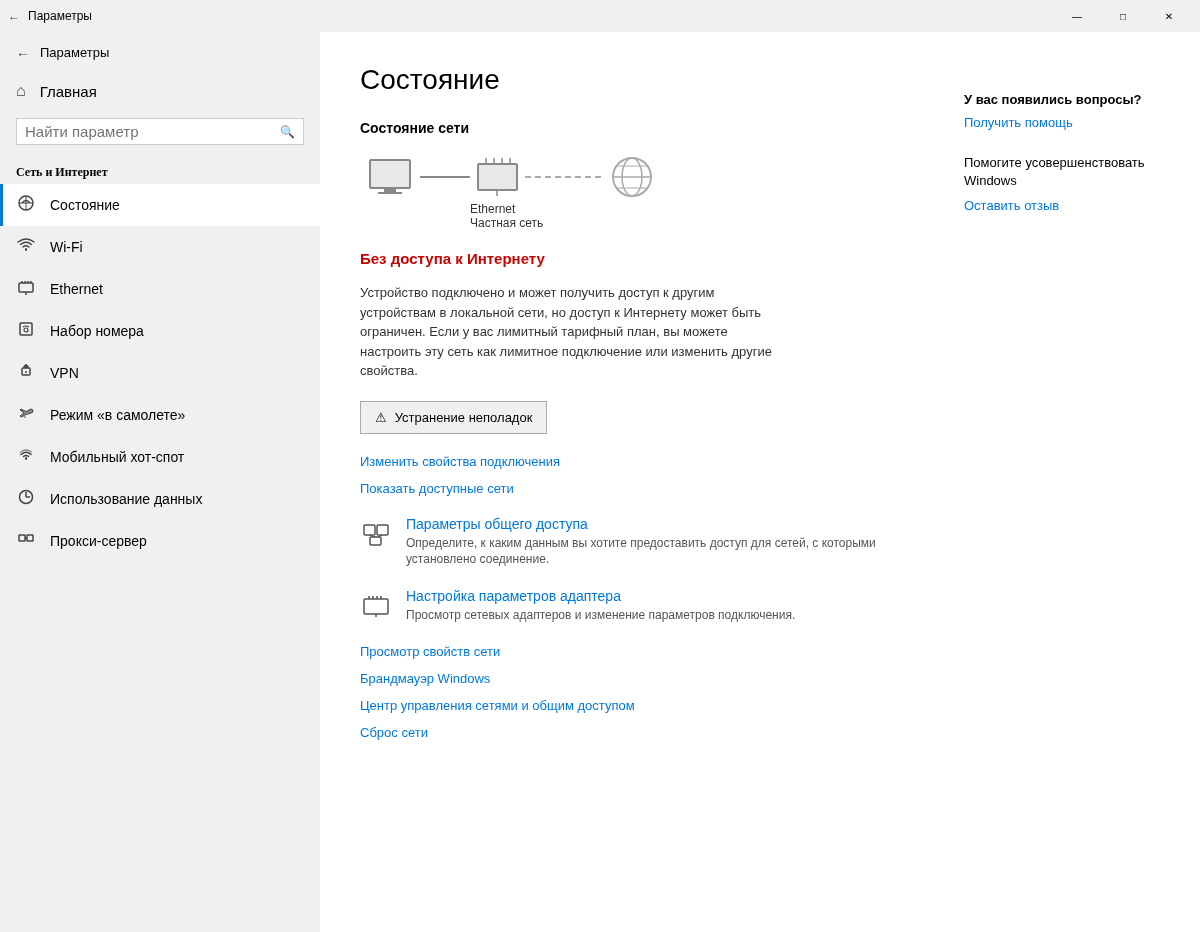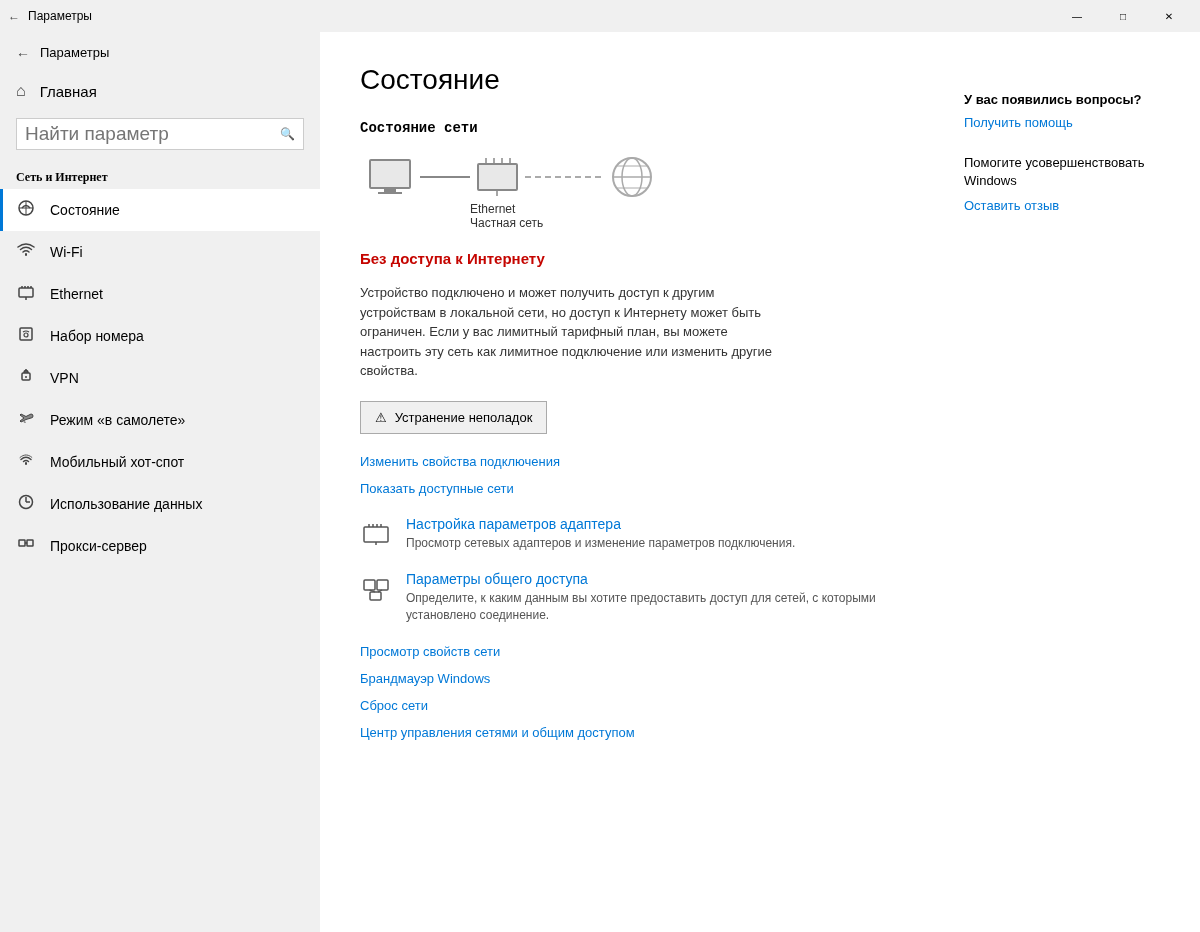--- a/index.html
+++ b/index.html
@@ -100,21 +100,21 @@
       display: flex;
       align-items: center;
       background: #fff;
       border: 1px solid #ccc;
       padding: 4px 8px;
       gap: 6px;
     }
     .sidebar-search input {
       border: none;
       outline: none;
-      font-size: 19px;
+      font-size: 15px;
       flex: 1;
       background: transparent;
       color: #737373;
     }
     .sidebar-search-icon { font-size: 12px; color: #666; }
 
     .sidebar-section-title {
       font-size: 12px;
       font-weight: 600;
       color: #000;
@@ -158,21 +158,20 @@
       font-weight: 300;
       color: #000;
       margin-bottom: 24px;
     }
 
     .section-title {
       font-size: 14px;
       font-weight: 600;
       color: #000;
       margin-bottom: 16px;
-      font-family: Liberation Mono, monospace;
     }
 
     .diagram-container {
       display: flex;
       flex-direction: column;
       margin-bottom: 20px;
     }
     .diagram-icons {
       display: flex;
       align-items: center;
@@ -486,59 +485,59 @@
 
     <button class="troubleshoot-btn">
       <span>⚠</span>
       <span>Устранение неполадок</span>
     </button>
 
     <a class="settings-link">Изменить свойства подключения</a>
     <a class="settings-link">Показать доступные сети</a>
 
     <div class="section-divider">
+
+      <div class="settings-item">
+        <div class="settings-item-icon">
+          <svg width="28" height="28" viewBox="0 0 28 28" fill="none">
+            <rect x="2" y="5" width="11" height="10" rx="1" stroke="#555" stroke-width="1.5" fill="none"></rect>
+            <rect x="15" y="5" width="11" height="10" rx="1" stroke="#555" stroke-width="1.5" fill="none"></rect>
+            <rect x="8" y="17" width="11" height="8" rx="1" stroke="#555" stroke-width="1.5" fill="none"></rect>
+            <line x1="7.5" y1="15" x2="13" y2="17" stroke="#555" stroke-width="1.2"></line>
+            <line x1="20" y1="15" x2="16" y2="17" stroke="#555" stroke-width="1.2"></line>
+          </svg>
+        </div>
+        <div class="settings-item-text">
+          <div class="settings-item-title">Параметры общего доступа</div>
+          <div class="settings-item-desc">Определите, к каким данным вы хотите предоставить доступ для сетей, с которыми установлено соединение.</div>
+        </div>
+      </div>
 
       <div class="settings-item">
         <div class="settings-item-icon">
           <svg width="28" height="28" viewBox="0 0 28 28" fill="none">
             <rect x="2" y="7" width="24" height="15" rx="1" stroke="#555" stroke-width="1.5" fill="none"></rect>
             <line x1="7" y1="7" x2="7" y2="4" stroke="#555" stroke-width="1.5"></line>
             <line x1="11" y1="7" x2="11" y2="4" stroke="#555" stroke-width="1.5"></line>
             <line x1="15" y1="7" x2="15" y2="4" stroke="#555" stroke-width="1.5"></line>
             <line x1="19" y1="7" x2="19" y2="4" stroke="#555" stroke-width="1.5"></line>
             <line x1="14" y1="22" x2="14" y2="25" stroke="#555" stroke-width="1.5"></line>
           </svg>
         </div>
         <div class="settings-item-text">
           <div class="settings-item-title">Настройка параметров адаптера</div>
           <div class="settings-item-desc">Просмотр сетевых адаптеров и изменение параметров подключения.</div>
         </div>
       </div>
-
-      <div class="settings-item">
-        <div class="settings-item-icon">
-          <svg width="28" height="28" viewBox="0 0 28 28" fill="none">
-            <rect x="2" y="5" width="11" height="10" rx="1" stroke="#555" stroke-width="1.5" fill="none"></rect>
-            <rect x="15" y="5" width="11" height="10" rx="1" stroke="#555" stroke-width="1.5" fill="none"></rect>
-            <rect x="8" y="17" width="11" height="8" rx="1" stroke="#555" stroke-width="1.5" fill="none"></rect>
-            <line x1="7.5" y1="15" x2="13" y2="17" stroke="#555" stroke-width="1.2"></line>
-            <line x1="20" y1="15" x2="16" y2="17" stroke="#555" stroke-width="1.2"></line>
-          </svg>
-        </div>
-        <div class="settings-item-text">
-          <div class="settings-item-title">Параметры общего доступа</div>
-          <div class="settings-item-desc">Определите, к каким данным вы хотите предоставить доступ для сетей, с которыми установлено соединение.</div>
-        </div>
-      </div>
     </div>
 
     <a class="settings-link">Просмотр свойств сети</a>
     <a class="settings-link">Брандмауэр Windows</a>
+    <a class="settings-link">Центр управления сетями и общим доступом</a>
     <a class="settings-link">Сброс сети</a>
-    <a class="settings-link">Центр управления сетями и общим доступом</a>
 
   </div>
 
   <div class="right-panel">
     <div class="help-section">
       <div class="help-title">У вас появились вопросы?</div>
       <a class="help-link">Получить помощь</a>
       <div class="improve-title">Помогите усовершенствовать Windows</div>
       <a class="help-link">Оставить отзыв</a>
     </div>

